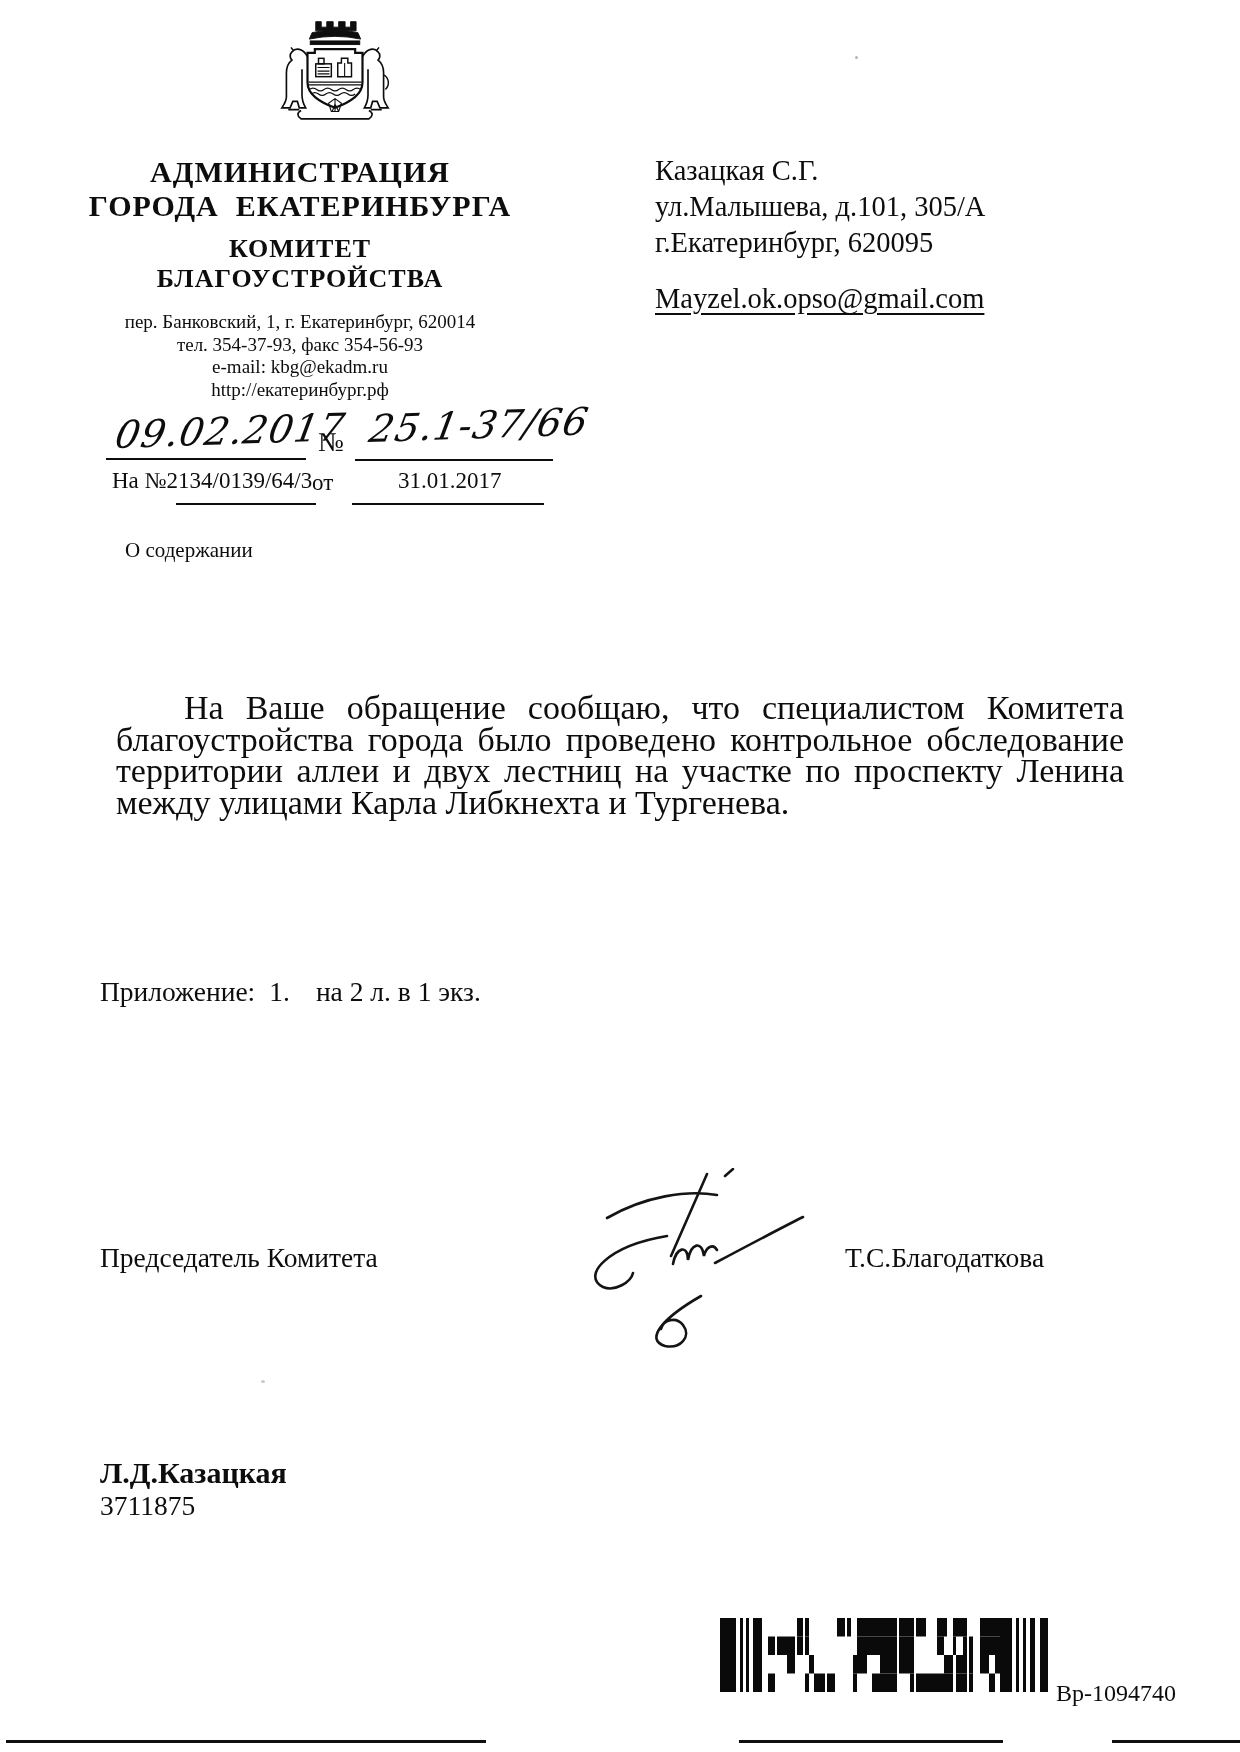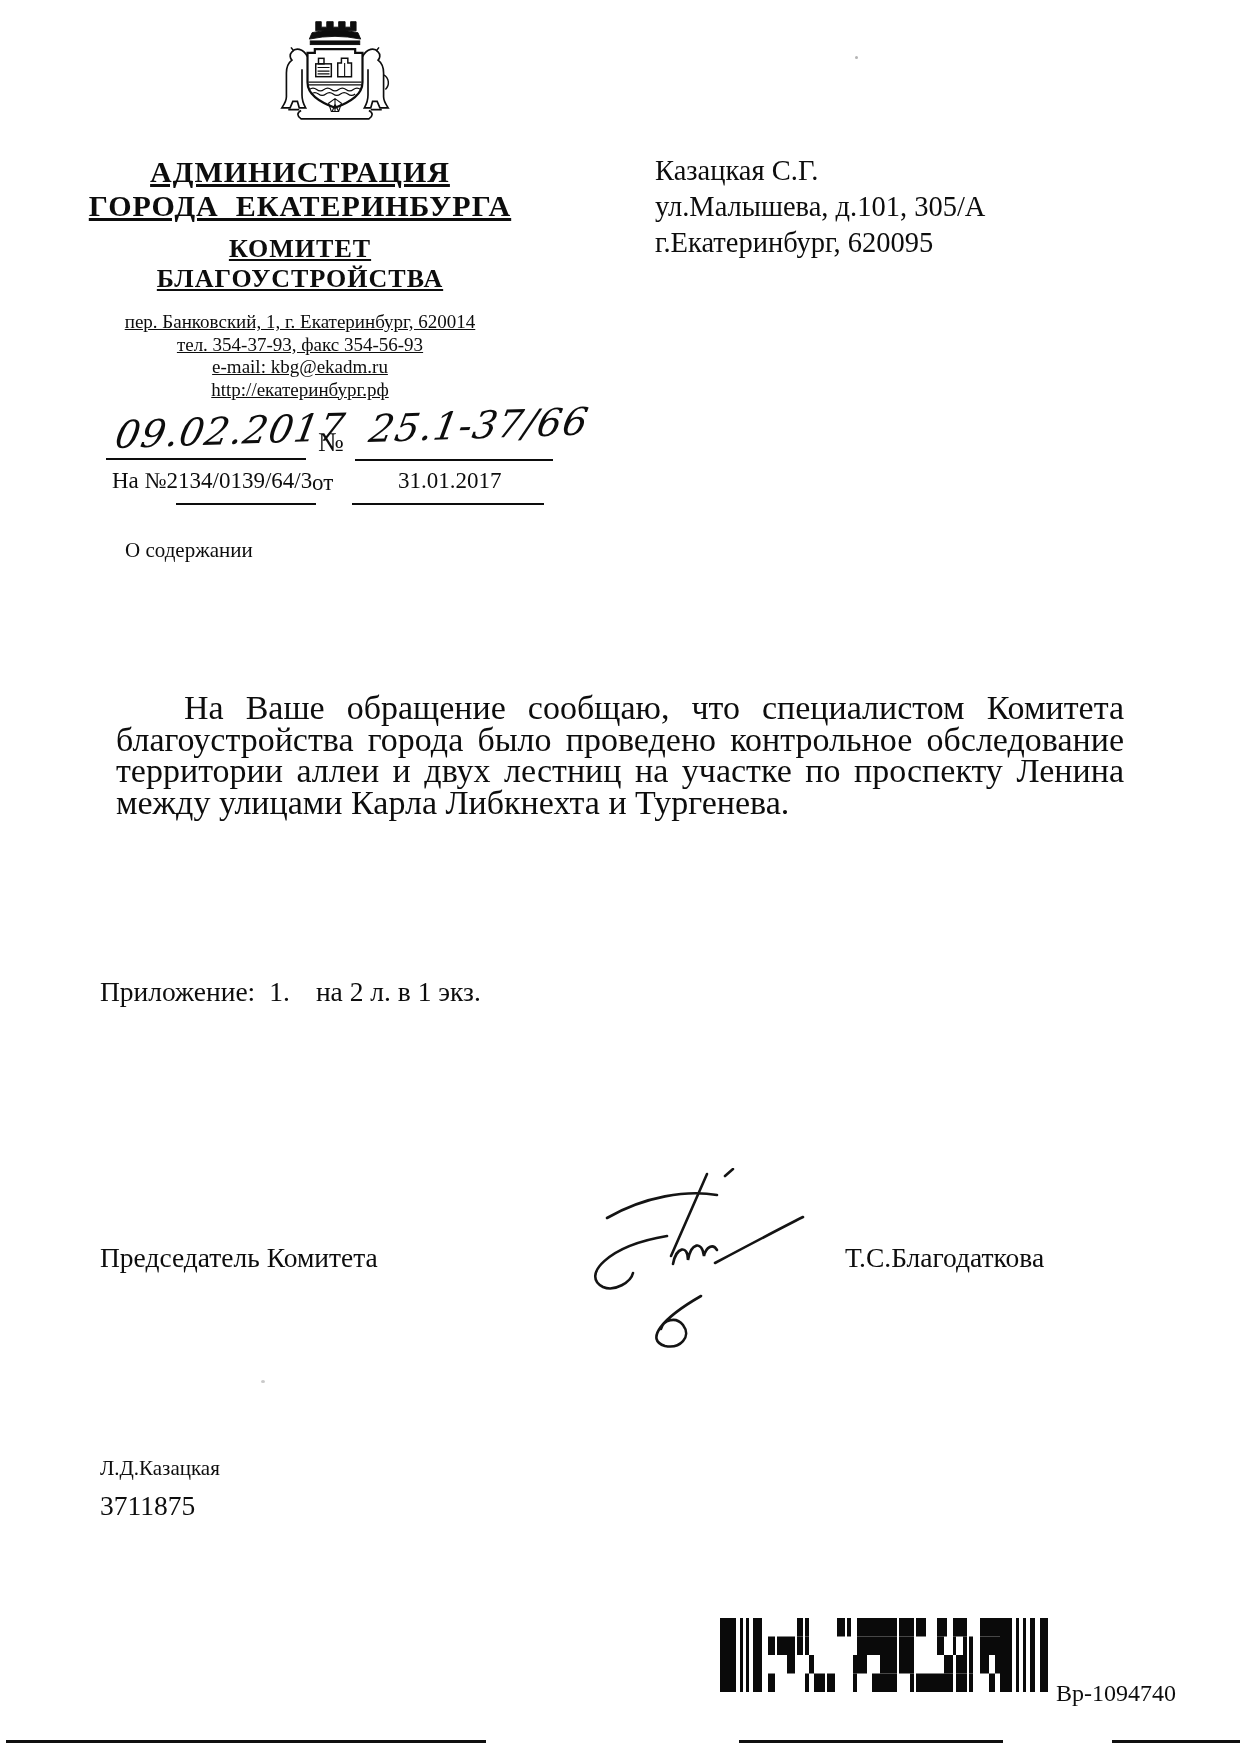--- a/index.html
+++ b/index.html
@@ -3,21 +3,21 @@
 <meta charset="utf-8">
 <style>
   html,body{margin:0;padding:0;background:#e8e8e8;}
   .page{
     position:relative;width:1240px;height:1752px;background:#ffffff;
     margin:0 auto;overflow:hidden;
     font-family:"Liberation Serif","DejaVu Serif",serif;color:#0d0d0d;
   }
   .abs{position:absolute;}
   
-  .lh-col{left:70px;top:155px;width:460px;text-align:center;text-decoration:underline;}
+  .lh-col{left:70px;top:155px;width:460px;text-align:center;}
   .lh-org{font-size:30px;font-weight:bold;letter-spacing:1px;line-height:34px;white-space:pre;}
   .lh-dept{font-size:26px;font-weight:bold;letter-spacing:1px;line-height:30px;white-space:pre;}
   .lh-dept.first{margin-top:11px;}
   .lh-small{font-size:19px;line-height:22.5px;}
   .lh-small.first{margin-top:17px;}
   
   .recipient{left:655px;top:153px;font-size:28.5px;line-height:36px;}
   .rec-email{left:655px;top:283px;font-size:28.5px;text-decoration:underline;text-underline-offset:5px;}
   
   .handwritten{
@@ -29,21 +29,21 @@
   .nosign{font-size:27px;}
   
   .body-block{left:100px;top:676px;width:1040px;}
   .body-block p{margin:16px;font-size:34px;line-height:31.6px;text-align:justify;text-indent:68px;}
   .subject{left:125px;top:538px;font-size:21px;}
   .attachment{left:100px;top:976px;font-size:27.5px;}
   .attachment .gap1{margin-left:14px;}
   .attachment .gap2{margin-left:26px;}
   .sig-title{left:100px;top:1242px;font-size:27.5px;}
   .sig-name{left:845px;top:1242px;font-size:27.5px;}
-  .executor1{left:100px;top:1456px;font-size:21px;}
+  .executor1{left:100px;top:1456px;font-size:30px;font-weight:bold;}
   .executor2{left:100px;top:1490px;font-size:27.5px;}
   .barcode-wrap{left:720px;top:1618px;width:332px;height:74px;}
   .barcode-label{left:1056px;top:1680px;font-size:24px;}
   .bottom-line{position:absolute;height:3px;background:#101010;}
   .speck{position:absolute;border-radius:50%;background:#777;}
   svg{display:block;}
 </style>
 </head>
 <body>
 
@@ -91,20 +91,21 @@
     <div class="lh-small">тел. 354-37-93, факс 354-56-93</div>
     <div class="lh-small">e-mail: kbg@ekadm.ru</div>
     <div class="lh-small">http://екатеринбург.рф</div>
   </div>
 
   <div class="abs recipient">
     <div>Казацкая С.Г.</div>
     <div>ул.Малышева, д.101, 305/А</div>
     <div>г.Екатеринбург, 620095</div>
   </div>
+  <div class="abs rec-email">Mayzel.ok.opso@gmail.com</div>
 
   <div class="abs handwritten" style="left:112px;top:413px;">09.02.2017</div>
   <div class="abs nosign" style="left:318px;top:427px;">№</div>
   <div class="abs handwritten" style="left:366px;top:407px;">25.1-37/66</div>
   <div class="uline" style="left:106px;top:458px;width:200px;"></div>
   <div class="uline" style="left:355px;top:459px;width:198px;"></div>
 
   <div class="abs ref-small" style="left:112px;top:468px;"><span>На №</span><span>2134/0139/64/3</span></div>
   <div class="abs ref-small" style="left:312px;top:470px;">от</div>
   <div class="abs ref-small" style="left:398px;top:468px;">31.01.2017</div>

